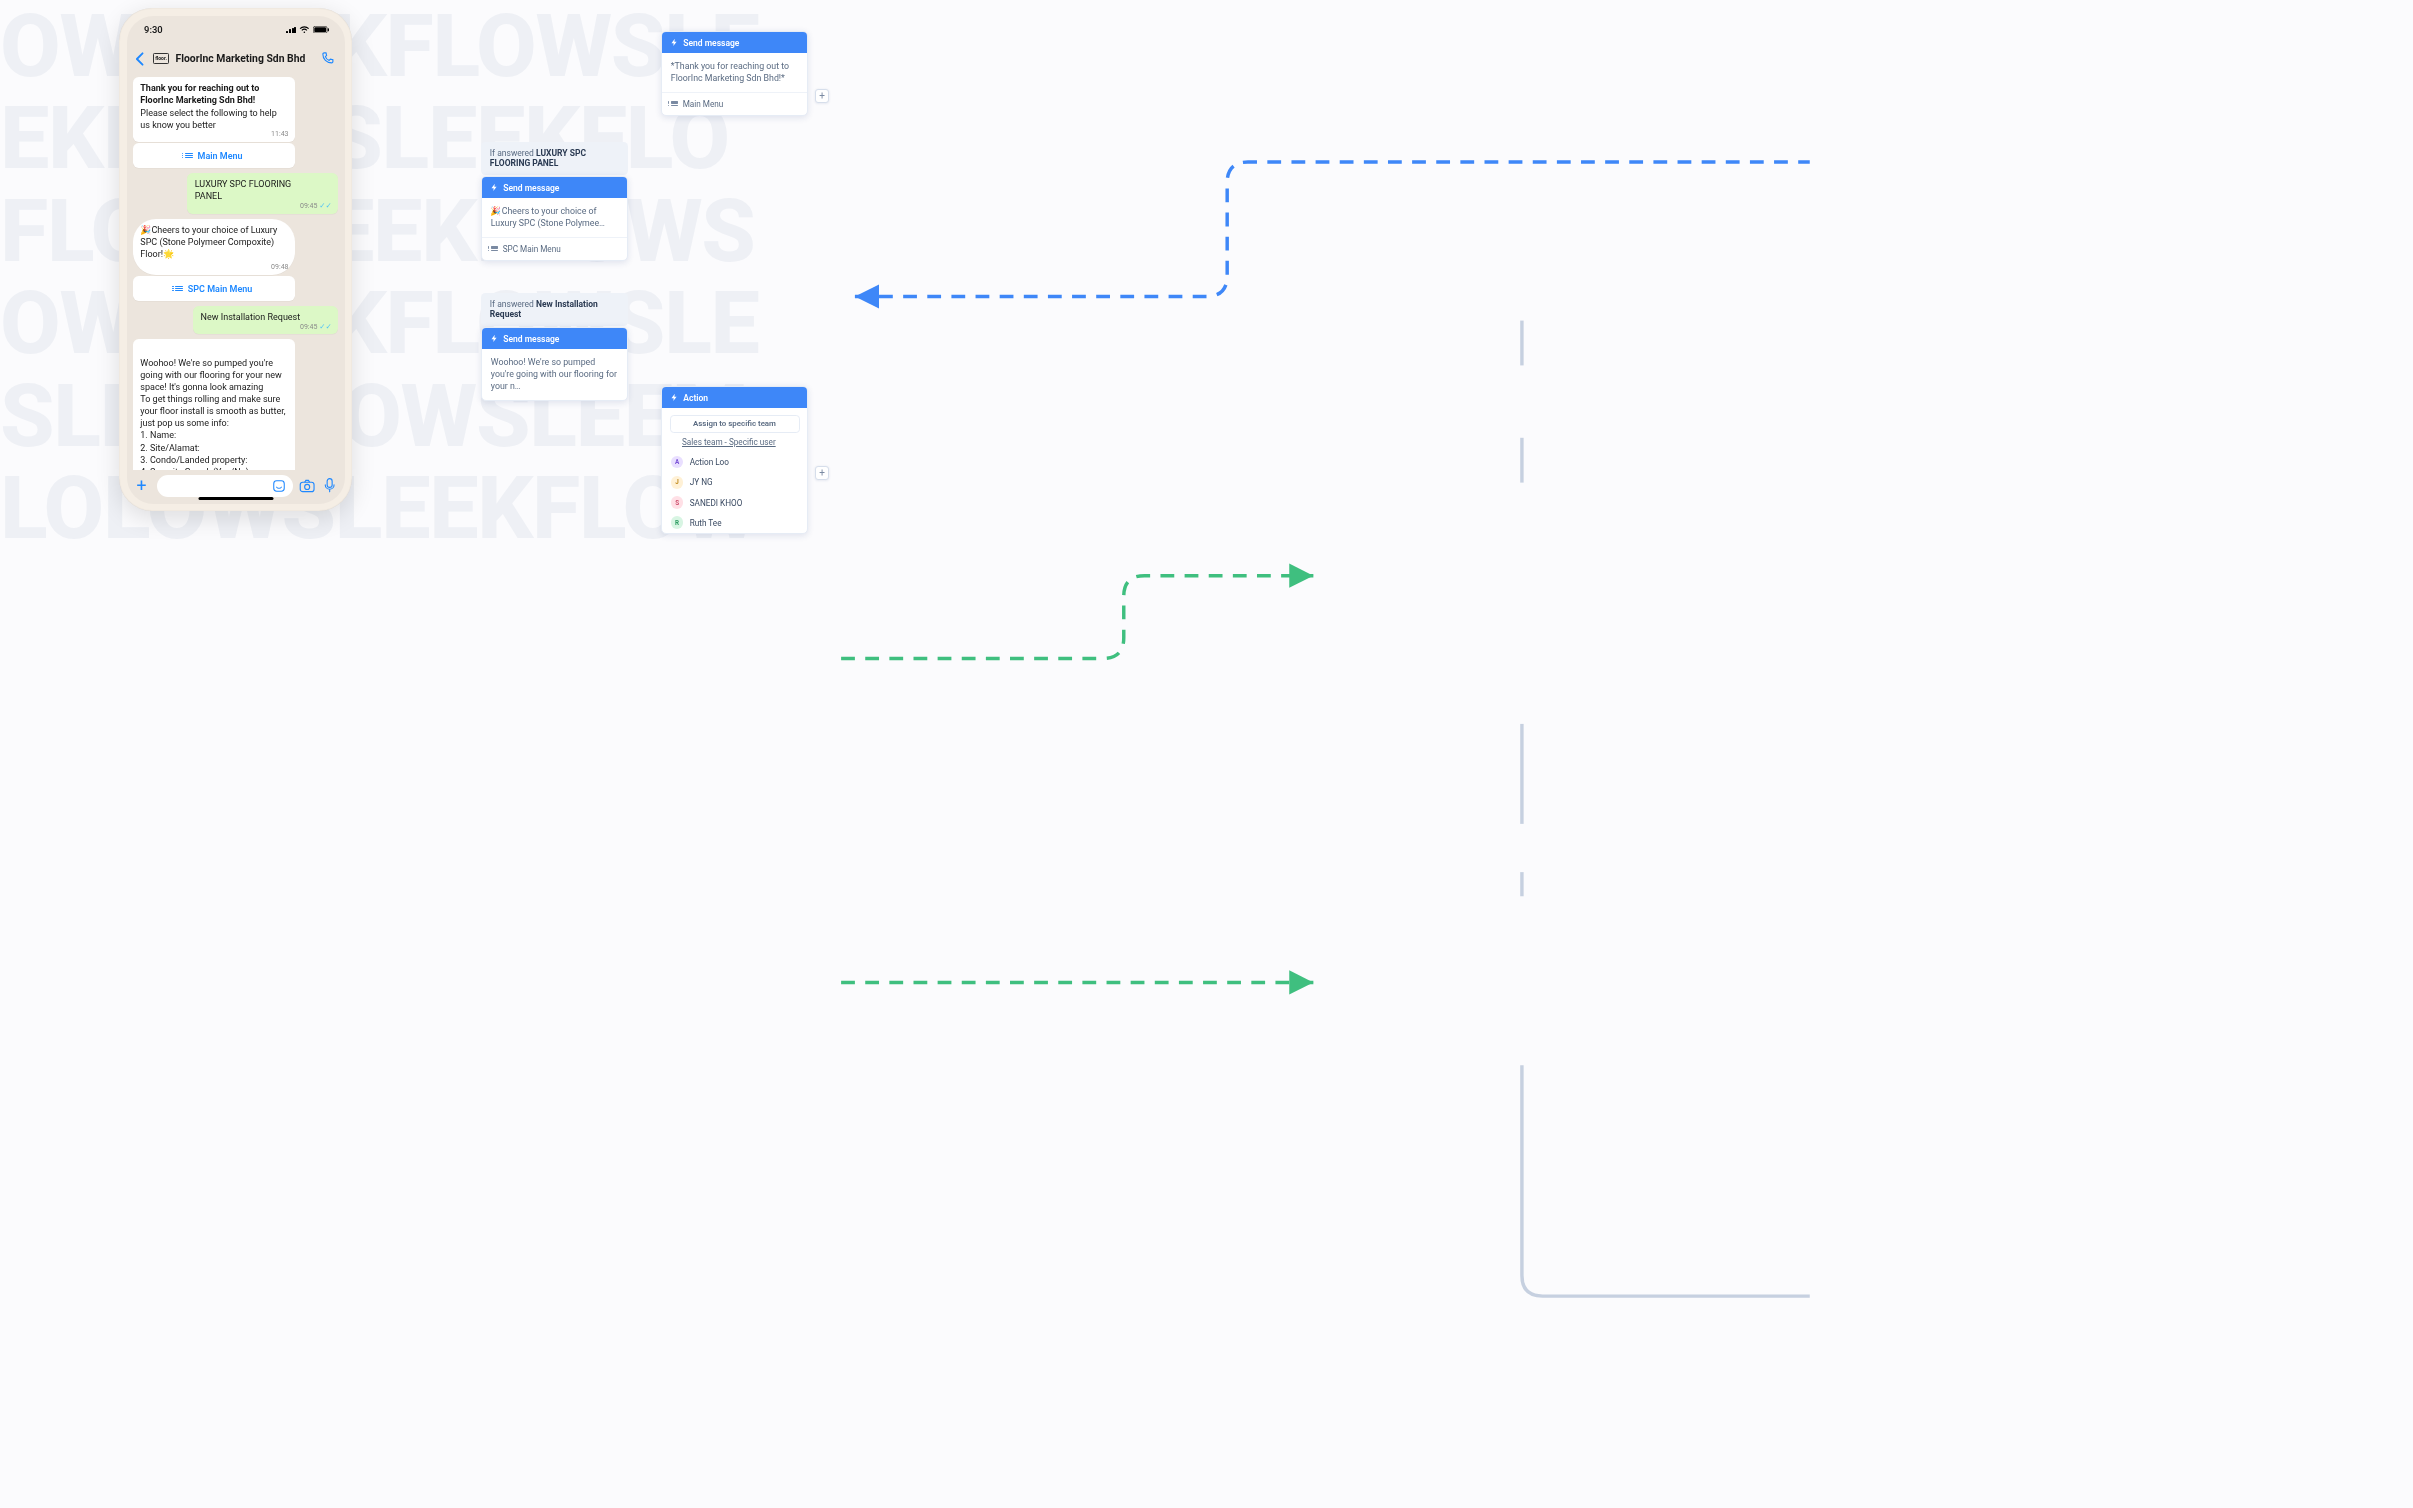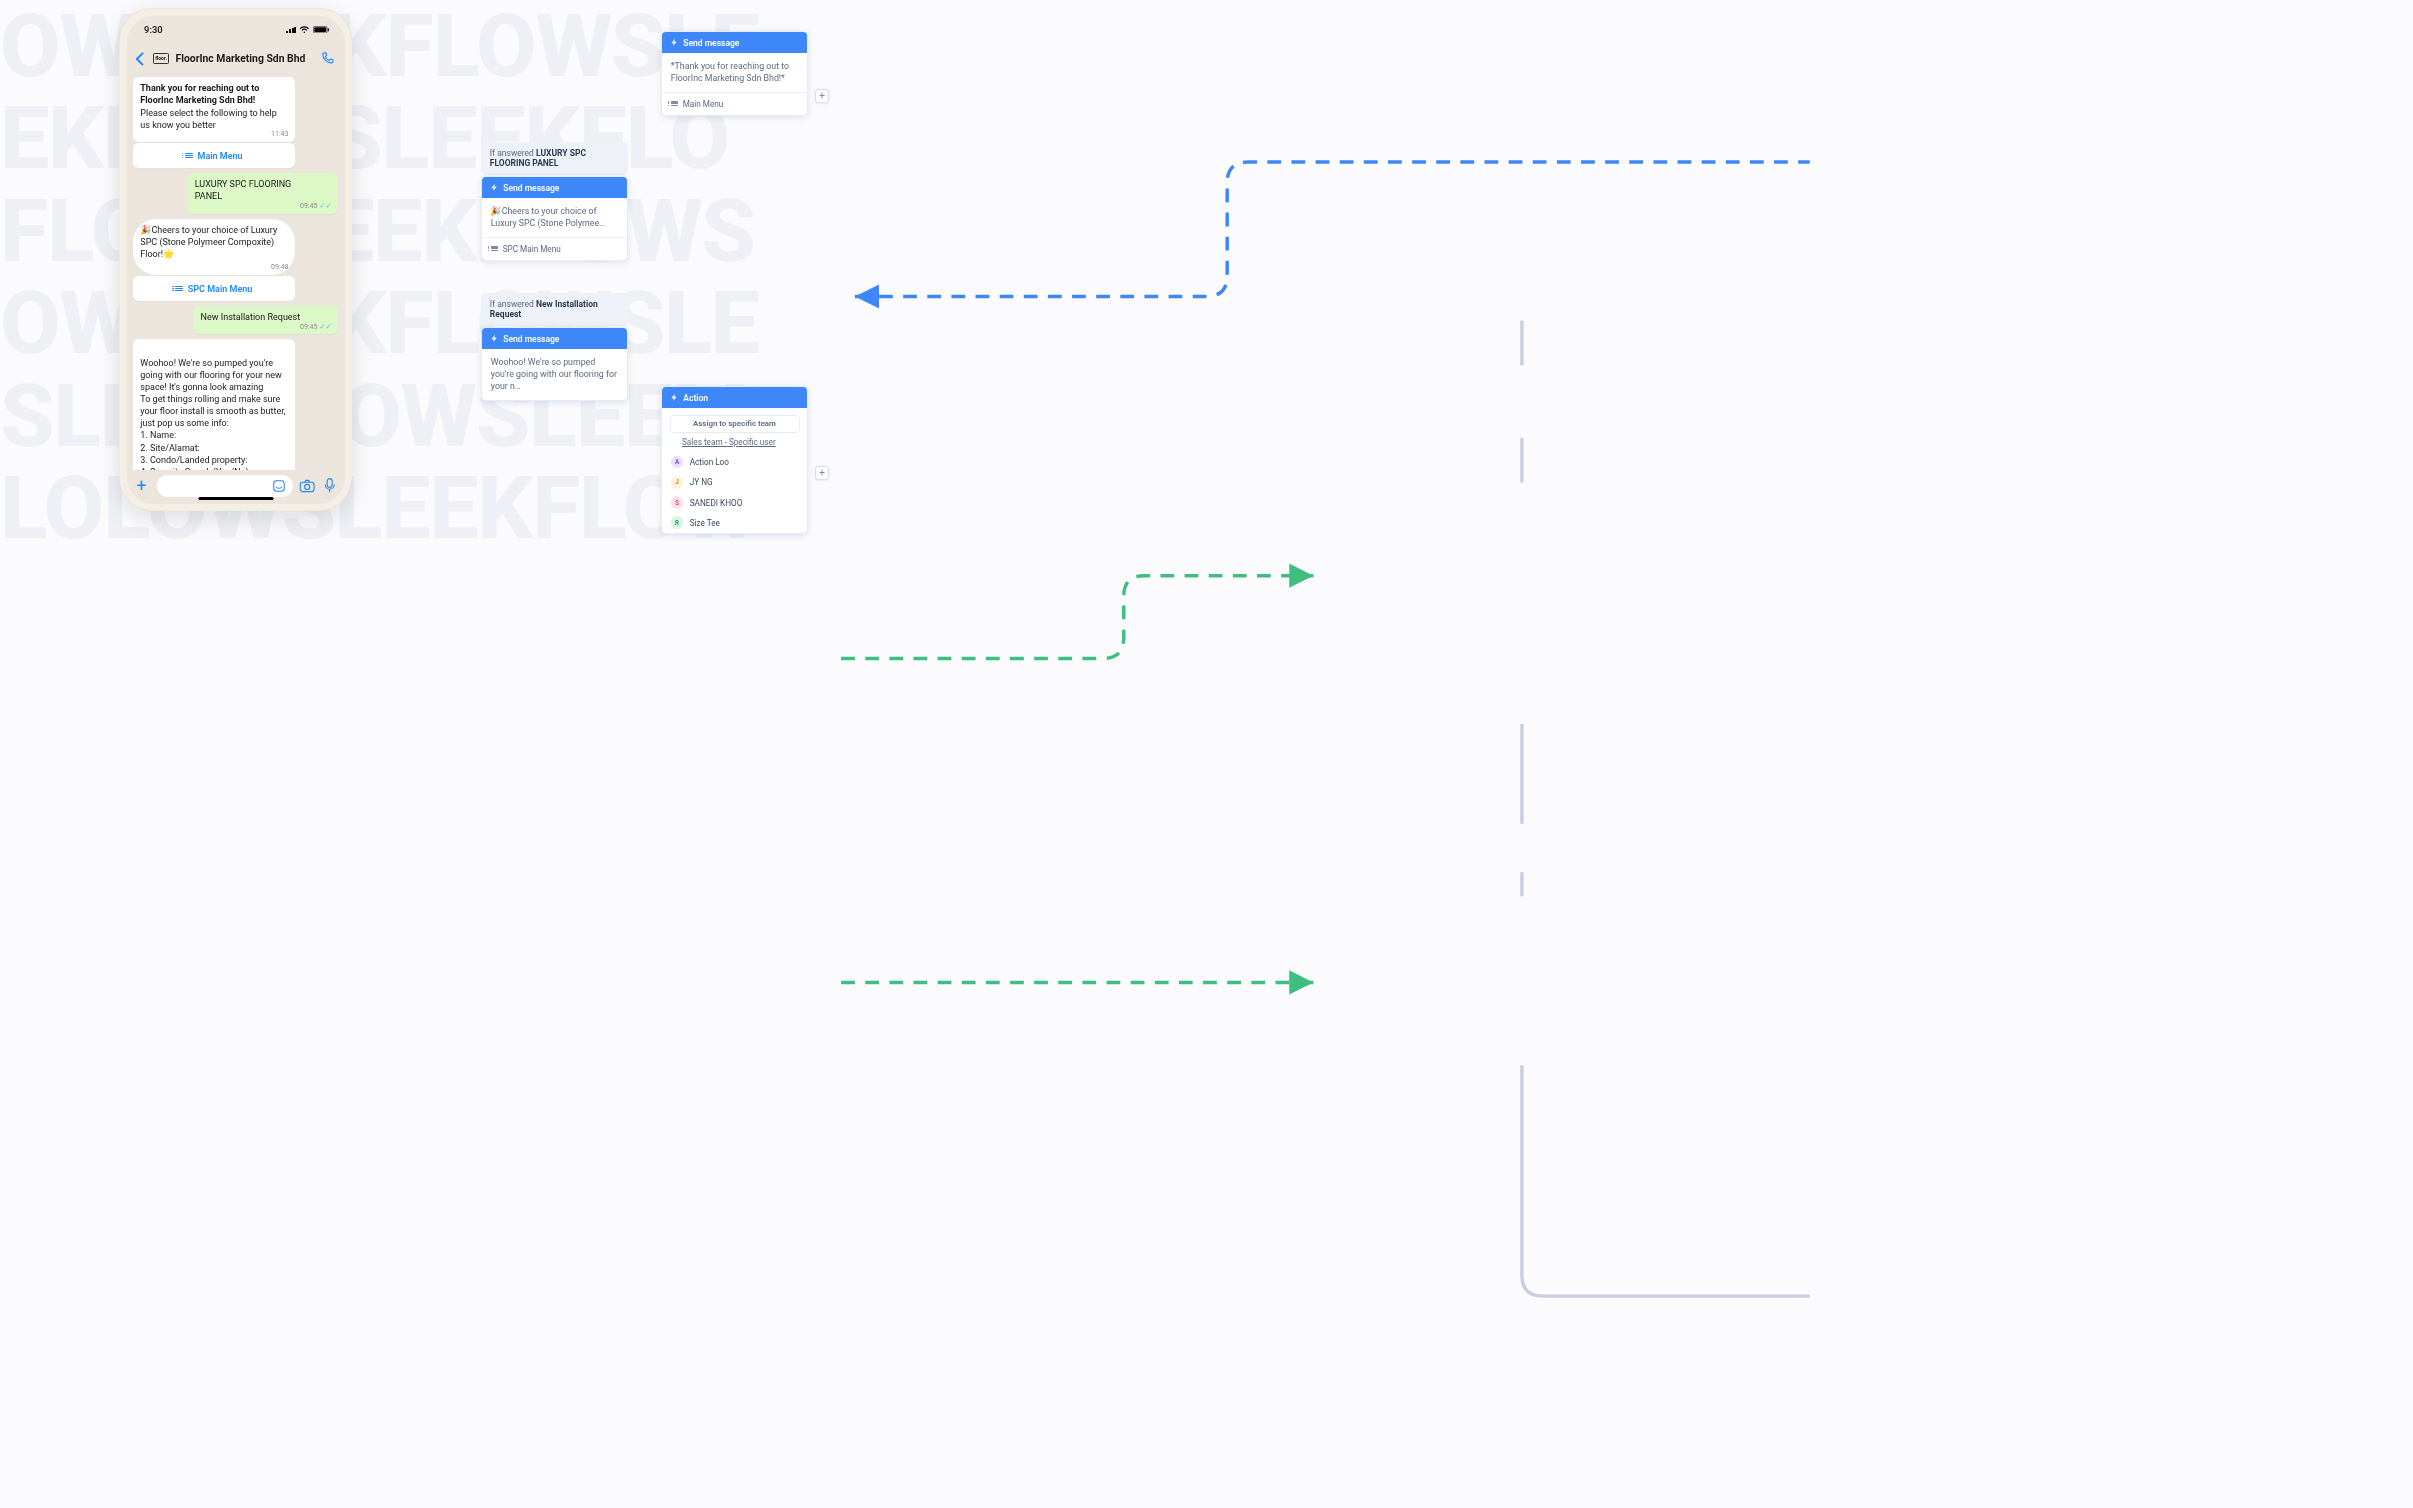--- a/index.html
+++ b/index.html
@@ -399,20 +399,20 @@
         <div class="user-row">
           <span class="user-av" style="background: rgb(255, 241, 214); color: rgb(192, 138, 30);">J</span>
           <span>JY NG</span>
         </div>
         <div class="user-row">
           <span class="user-av" style="background: rgb(255, 224, 230); color: rgb(204, 75, 106);">S</span>
           <span>SANEDI KHOO</span>
         </div>
         <div class="user-row">
           <span class="user-av" style="background: rgb(216, 245, 227); color: rgb(47, 157, 99);">R</span>
-          <span>Size Tee</span>
+          <span>Ruth Tee</span>
         </div>
       </div>
   </div>
   <div class="port" style="left:815px; top:466px;">+</div>
 
 </div>
 
 
 </body></html>

